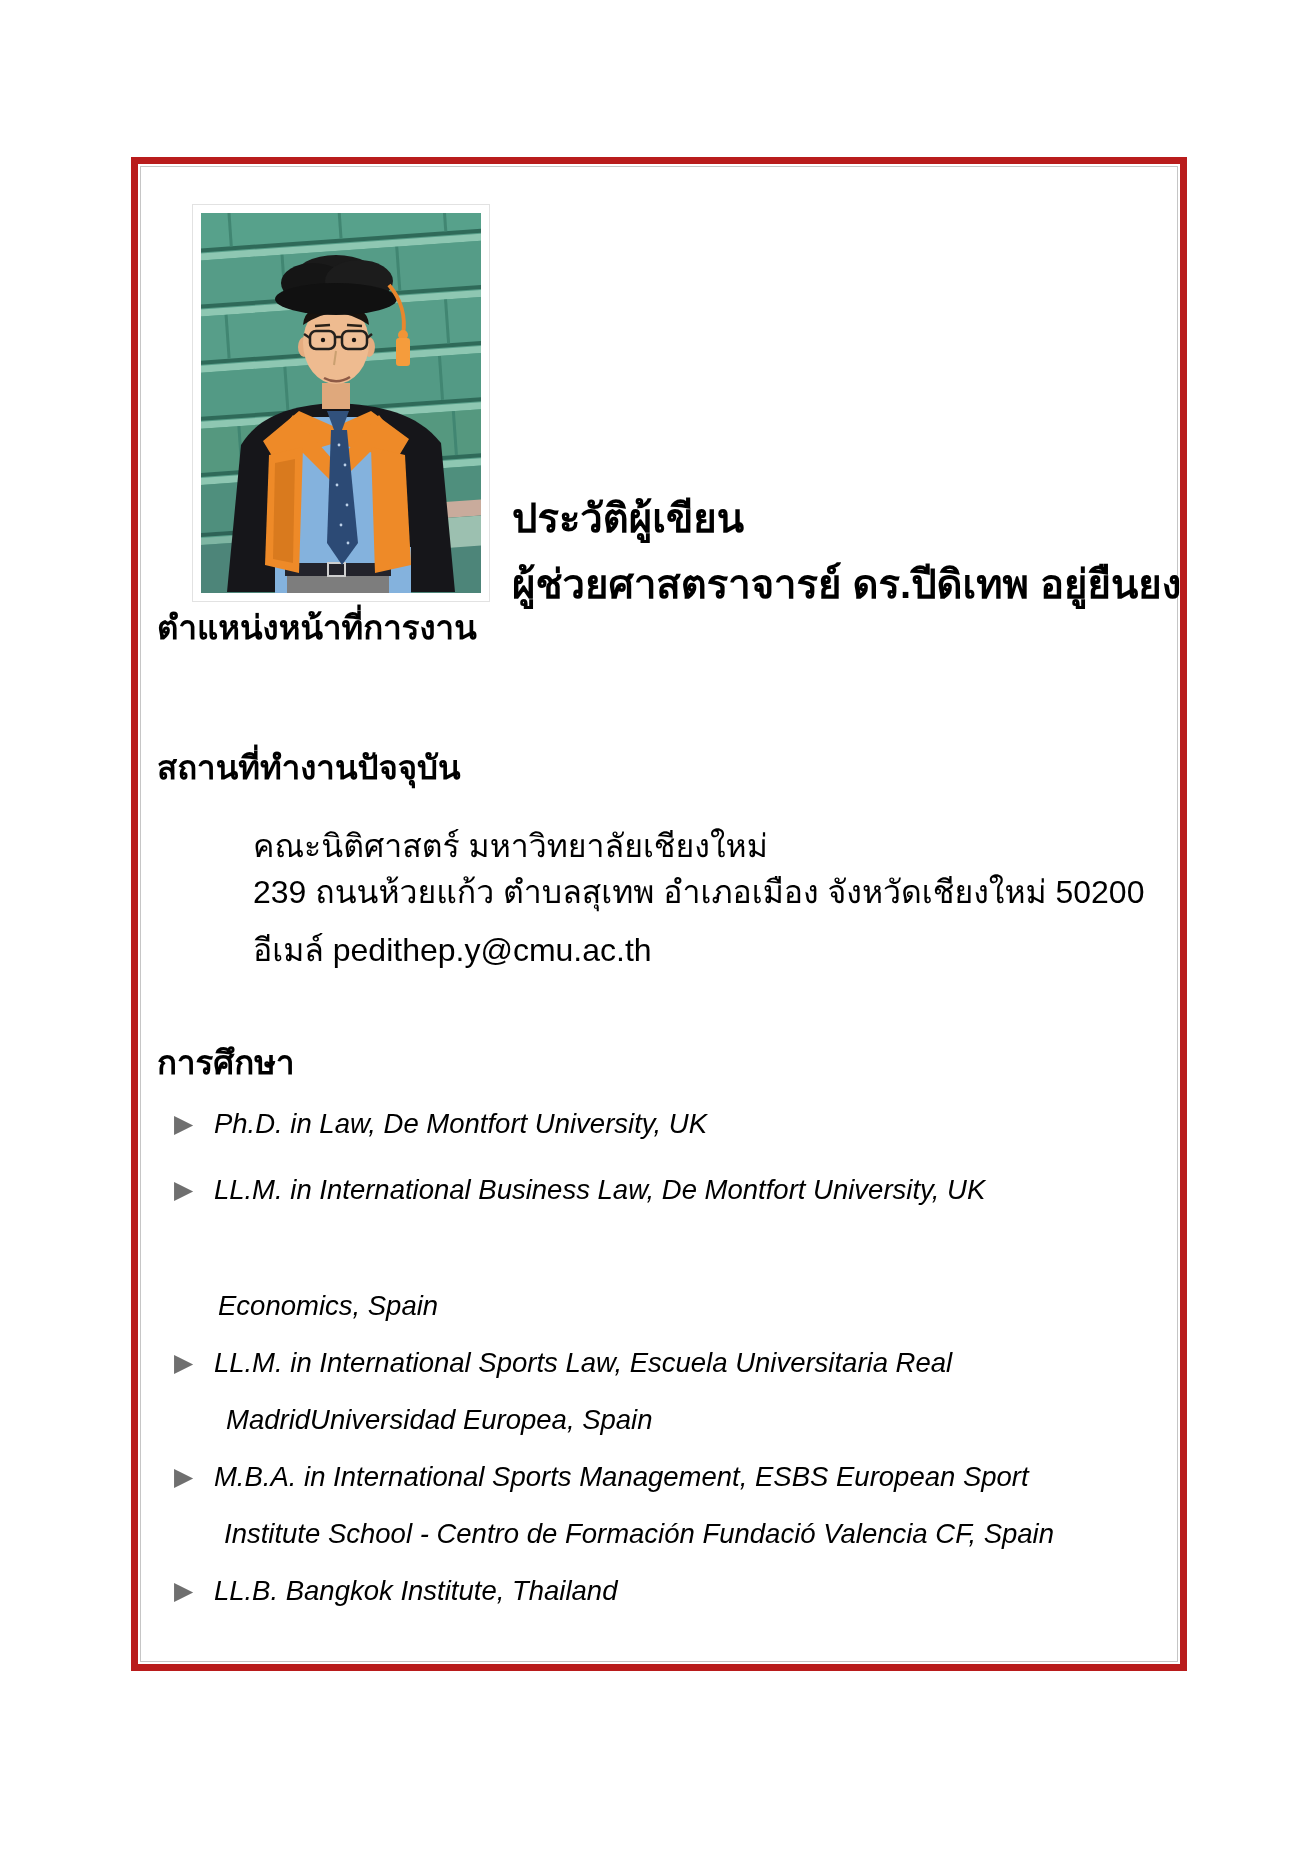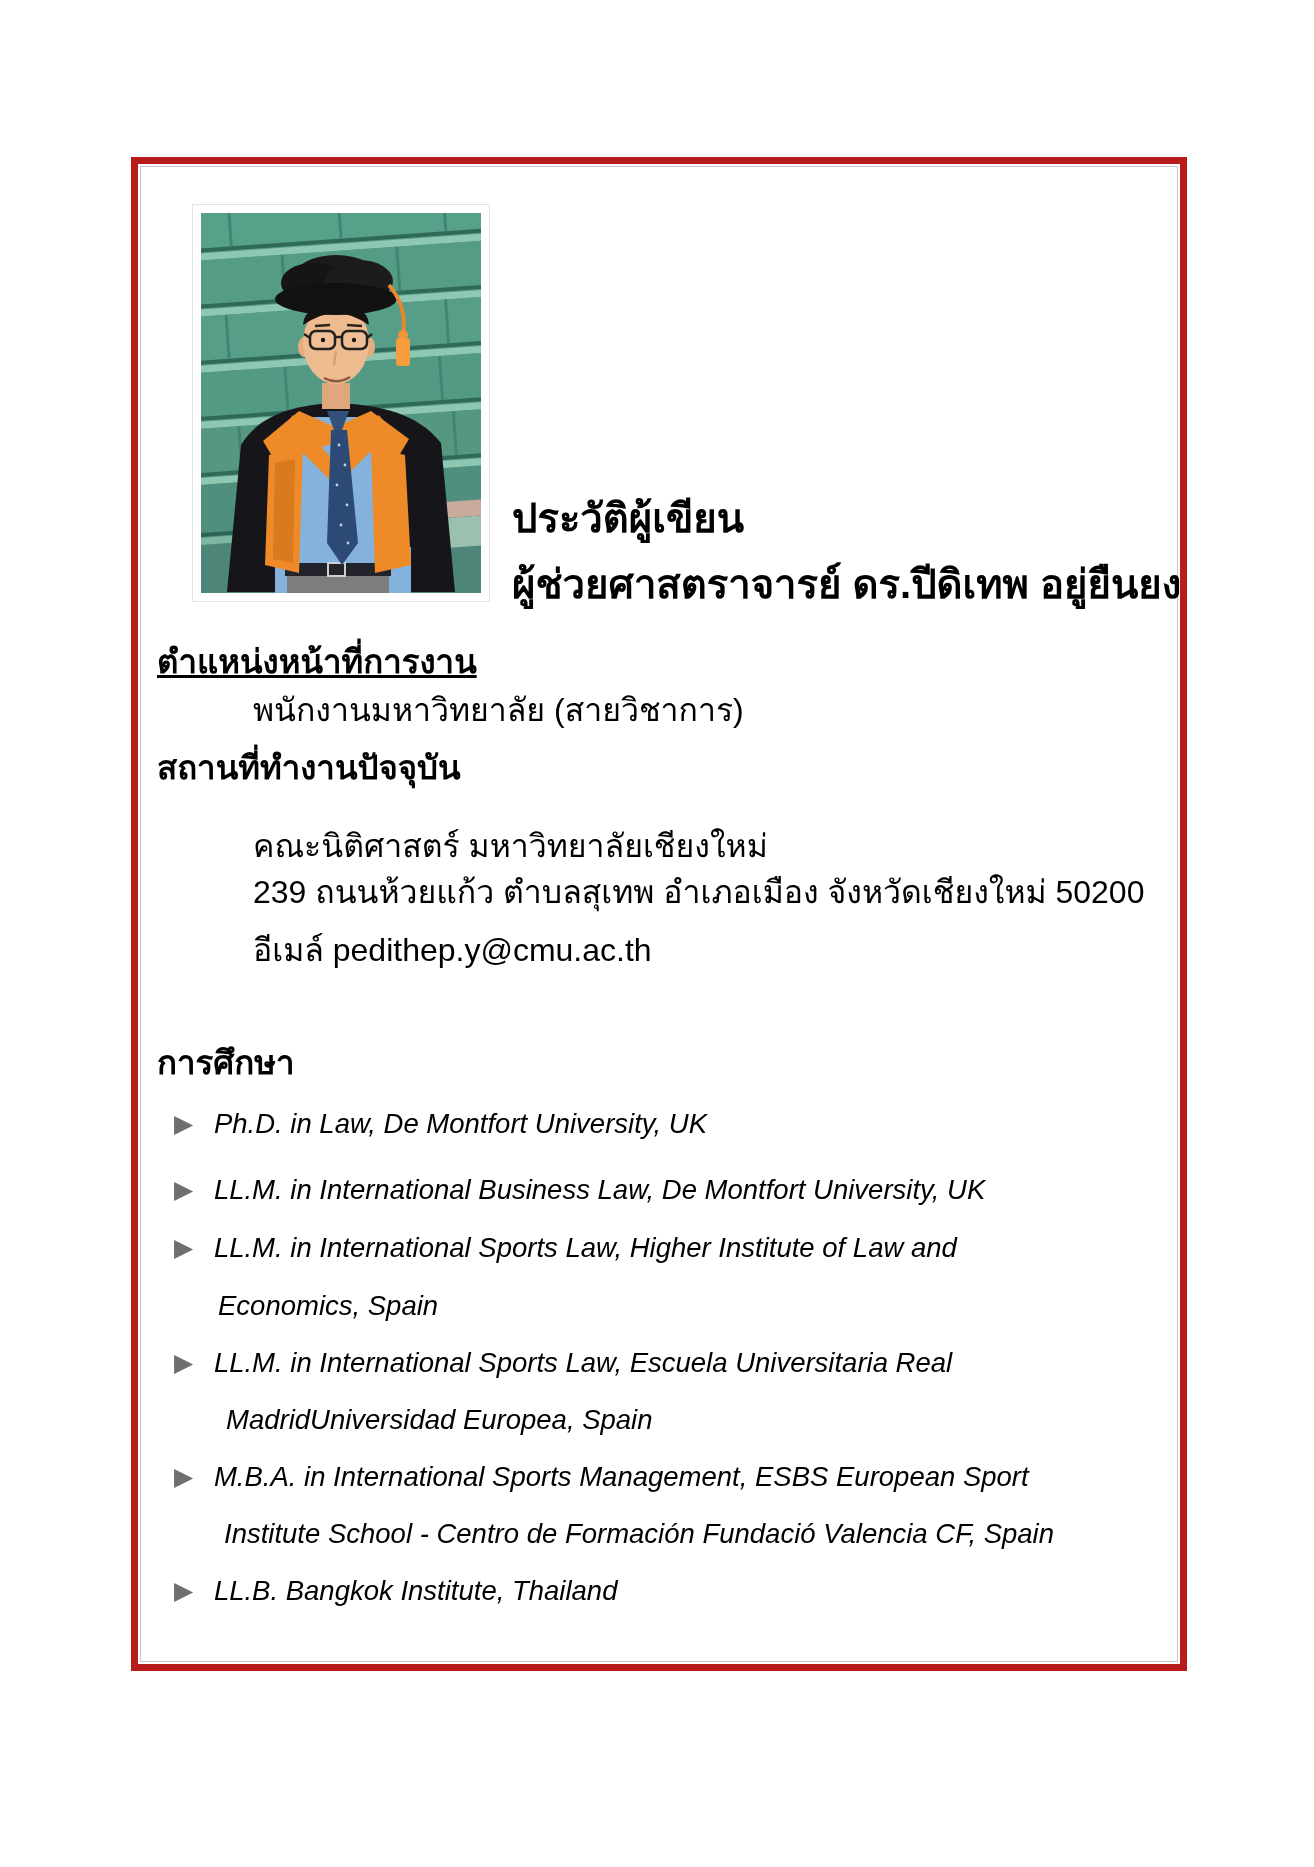--- a/index.html
+++ b/index.html
@@ -157,44 +157,39 @@
         <path d="M 123,165 Q 136,172 149,164" stroke="#8e5a45" stroke-width="2.5" fill="none"></path>
       </g>
     </svg>
   </div>
 
   <div class="title-block">
     <div>ประวัติผู้เขียน</div>
     <div>ผู้ช่วยศาสตราจารย์ ดร.ปีดิเทพ อยู่ยืนยง</div>
   </div>
 
-  <div class="h" style="top:474px;text-decoration:underline;">ตำแหน่งหน้าที่การงาน</div>
-  <div class="t" style="top:523px;">พนักงานมหาวิทยาลัย (สายวิชาการ)</div>
+  <div class="h" style="top:440px;">ตำแหน่งหน้าที่การงาน</div>
 
   <div class="h" style="top:580px;">สถานที่ทำงานปัจจุบัน</div>
   <div class="t" style="top:647px;margin-top:12px;">คณะนิติศาสตร์ มหาวิทยาลัยเชียงใหม่</div>
   <div class="t" style="top:705px;">239 ถนนห้วยแก้ว ตำบลสุเทพ อำเภอเมือง จังหวัดเชียงใหม่ 50200</div>
   <div class="t" style="top:763px;">อีเมล์ pedithep.y@cmu.ac.th</div>
 
   <div class="h" style="top:875px;">การศึกษา</div>
 
   <div class="edu-line" style="left:36px;top:941px;">
     <span class="tri">▶</span>
     <span>Ph.D. in Law, De Montfort University, UK</span>
   </div>
 
   <div class="edu-line" style="left:36px;top:1007px;">
     <span class="tri">▶</span>
     <span>LL.M. in International Business Law, De Montfort University, UK</span>
   </div>
 
-  <div class="edu-line" style="left:36px;top:1065px;">
-    <span class="tri">▶</span>
-    <span>LL.M. in International Sports Law, Higher Institute of Law and</span>
-  </div>
   <div class="edu-line" style="left:80px;top:1123px;">
     <span>Economics, Spain</span>
   </div>
 
   <div class="edu-line" style="left:36px;top:1180px;">
     <span class="tri">▶</span>
     <span>LL.M. in International Sports Law, Escuela Universitaria Real</span>
   </div>
   <div class="edu-line" style="left:80px;top:1237px;margin-left:8px;">
     <span>MadridUniversidad Europea, Spain</span>

